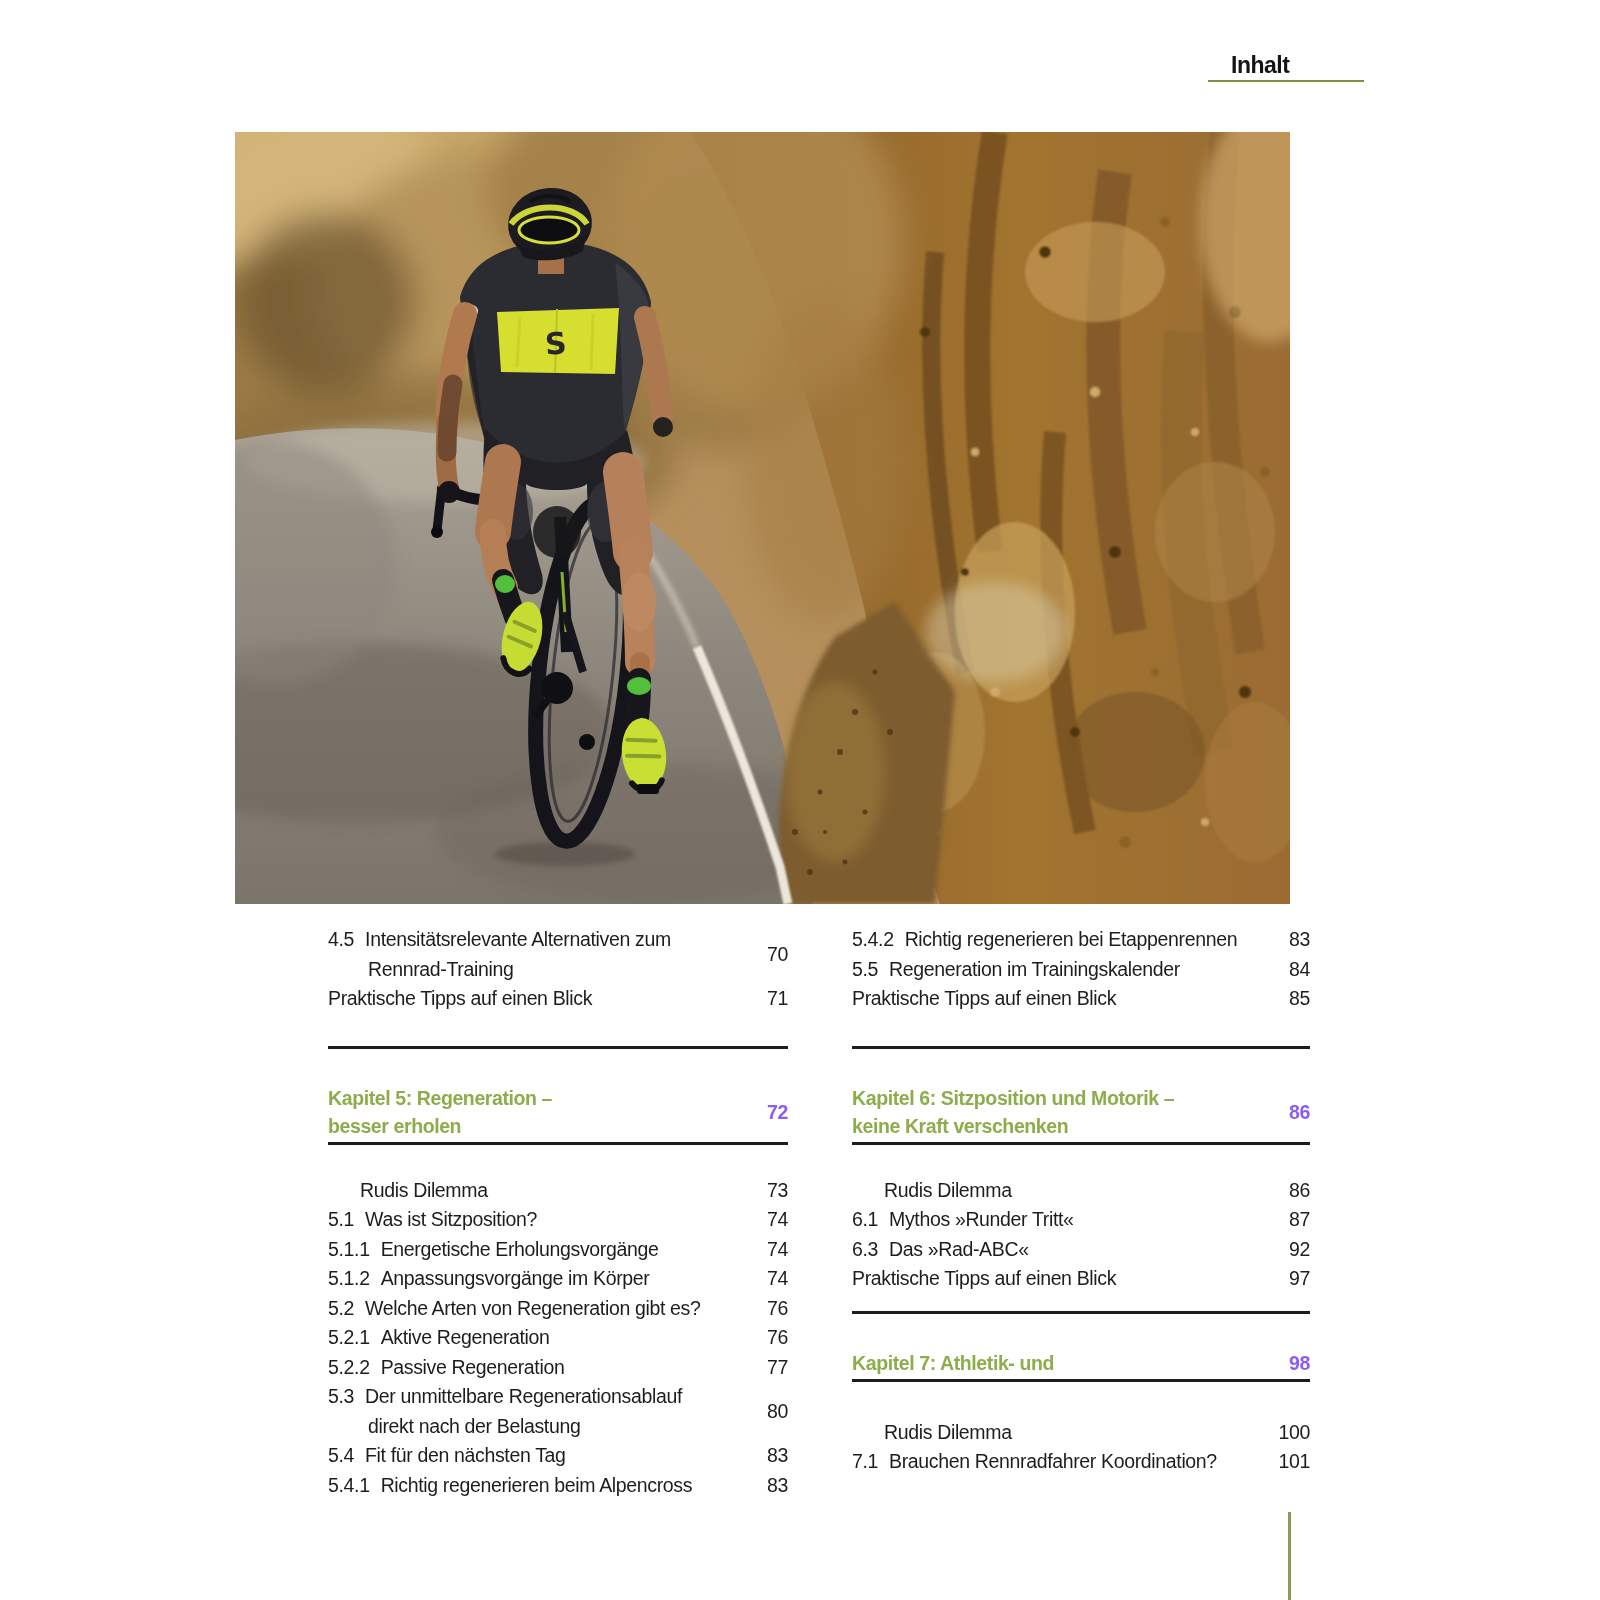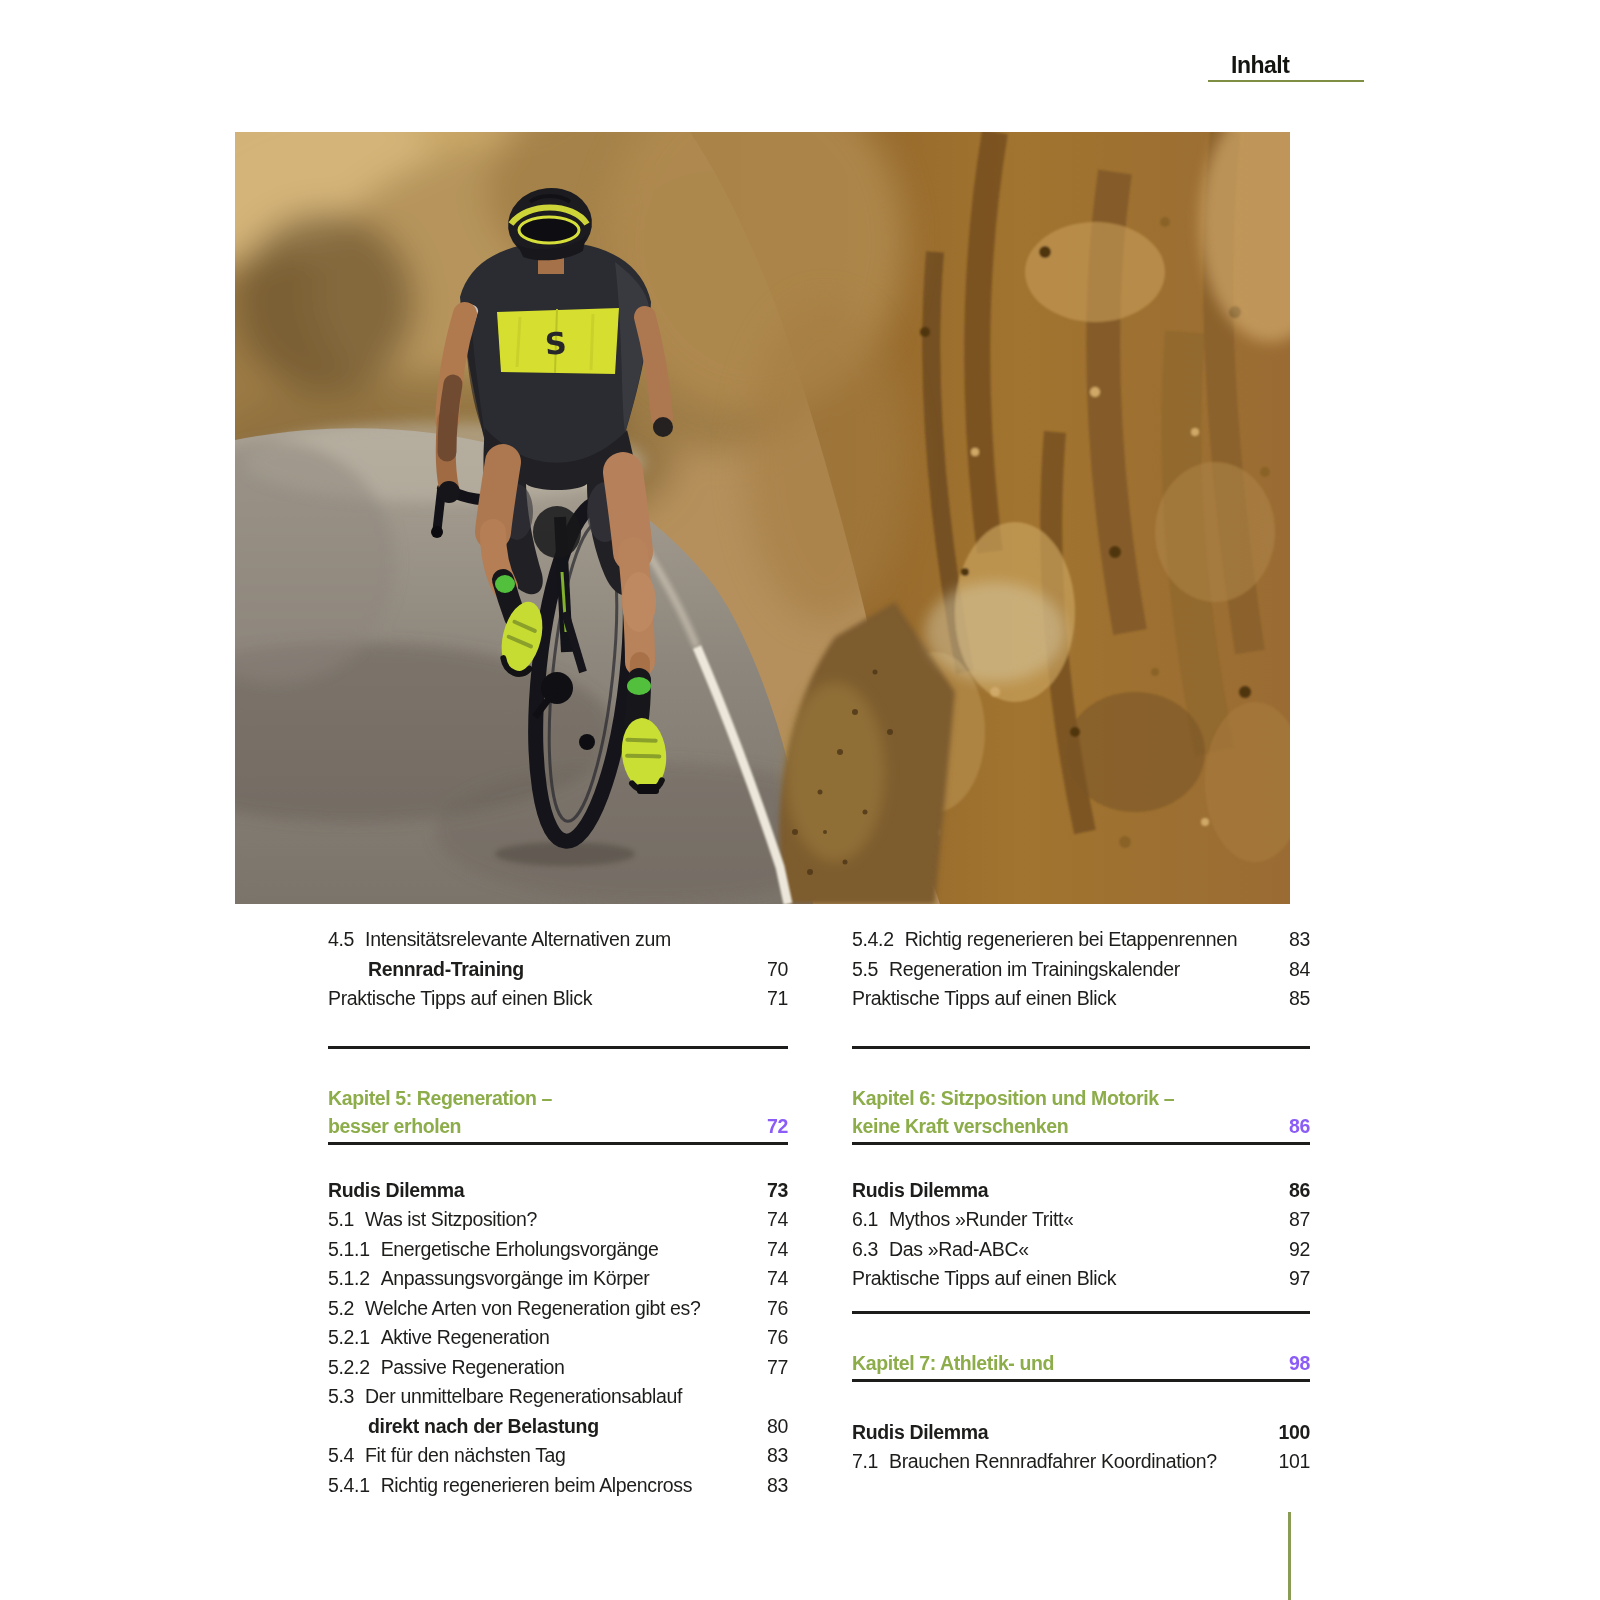--- a/index.html
+++ b/index.html
@@ -13,26 +13,26 @@
 
   
   .photo{position:absolute;left:235px;top:132px;width:1055px;height:772px;overflow:hidden;background:#b5905c;}
   .photo svg{display:block;}
 
   
   .toc-col{position:absolute;top:925px;font-size:19.5px;line-height:29.5px;
         letter-spacing:-0.35px;color:#1d1d1b;}
   .toc-left{left:328px;width:460px;}
   .toc-right{left:852px;width:458px;}
-  .row{display:flex;align-items:flex-end;}
+  .row{display:flex;align-items:center;}
   .row .txt{flex:1 1 auto;white-space:nowrap;}
   .row .pg{flex:0 0 auto;text-align:right;padding-left:8px;}
   .num{display:inline-block;margin-right:11px;}
-  .l2{padding-left:40px;font-weight:bold;}
-  .bold{font-weight:bold;}
+  .l2{padding-left:40px;}
+  .bold{font-weight:normal;margin-left:32px;}
   .rule{height:3px;background:#1d1d1b;}
   .mt-rule{margin-top:32px;}
   .chapter{color:#8cad4a;font-weight:bold;line-height:28px;padding:3px 0 2px 0;letter-spacing:-0.4px;margin-top:32px;}
   .chapter .pg{color:#8b5cf6;}
   .mt-sec{margin-top:31px;}
   .mt-sec2{margin-top:36px;}
   .mt-rule2{margin-top:17px;}
 
   
   .side-bar{position:absolute;left:1288px;top:1512px;width:3px;height:88px;background:#8a9b55;}

